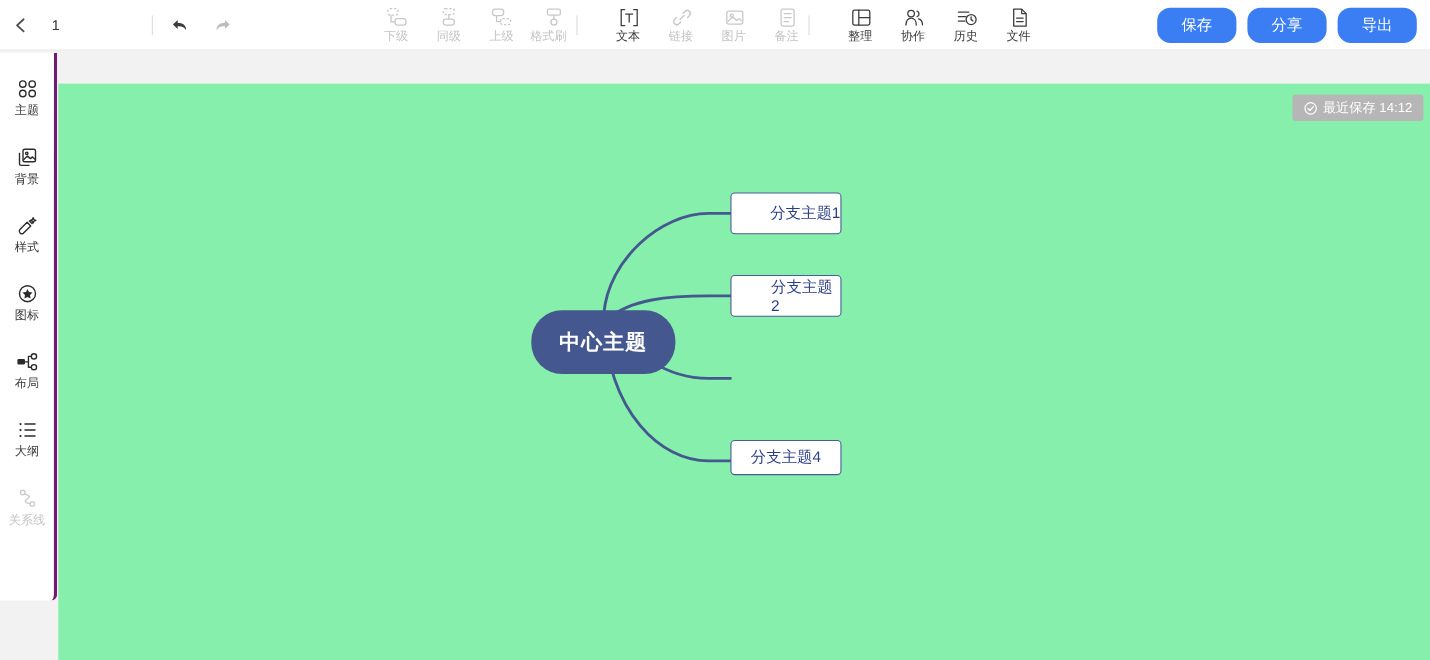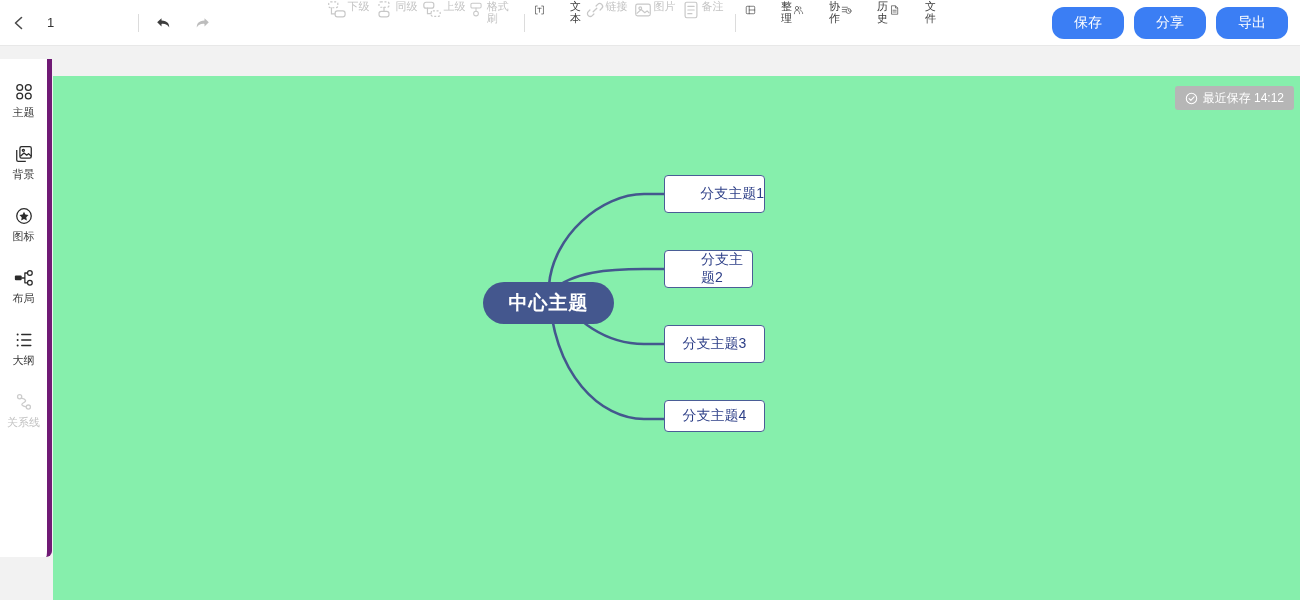--- a/index.html
+++ b/index.html
@@ -37,22 +37,22 @@
   .hdr-undo-group { display: flex; align-items: center; gap: 12px; margin-left: 8px; }
   .icon-btn {
     width: 26px; height: 26px;
     display: flex; align-items: center; justify-content: center;
     cursor: pointer;
   }
 
   .tool-group { display: flex; align-items: center; }
   .tool-item {
     width: 48px; height: 46px;
-    display: flex; 
-    align-items: flex-start; justify-content: center;
+    display: flex; flex-direction: column;
+    align-items: flex-end; justify-content: center;
     gap: 1px; cursor: pointer; user-select: none;
   }
   .tool-item .tlabel { font-size: 11px; line-height: 12px; }
   .tool-item.enabled .tlabel { color: #3d3d3d; margin-left: 24px; }
   .tool-item.disabled .tlabel { color: #c3c3c3; }
   .tool-item.enabled svg { stroke: #3d3d3d; }
   .tool-item.disabled svg { stroke: #c8c8c8; }
 
   .hdr-actions {
     position: absolute; right: 12px; top: 0; height: 46px;
@@ -62,24 +62,24 @@
     height: 32px; min-width: 72px; padding: 0 18px;
     background: #3b7ef4; color: #fff;
     border: none; border-radius: 12px;
     font-size: 14px; font-family: inherit;
     cursor: pointer;
     display: flex; align-items: center; justify-content: center;
   }
 
   
   .sidebar {
-    position: absolute; left: 0; top: 59px;
+    position: absolute; left: 0; top: 48px;
     width: 52px; height: 498px;
     background: #ffffff;
-    border-right: 5px solid #701a75;
+    border-right: 3px solid #701a75;
     border-bottom-right-radius: 6px;
     padding-top: 10px;
     display: flex; flex-direction: column; align-items: center;
   }
   .side-item {
     width: 52px; height: 62px;
     display: flex; flex-direction: column;
     align-items: center; justify-content: center;
     gap: 4px; cursor: pointer; user-select: none;
   }
@@ -283,20 +283,28 @@
     <div class="side-item enabled">
       <svg width="20" height="20" viewBox="0 0 22 22" fill="none" stroke-width="1.4" stroke-linejoin="round">
         <path d="M3 6.5 V17.5 a1.6 1.6 0 0 0 1.6 1.6 H13"></path>
         <rect x="6.5" y="3" width="12.5" height="12.5" rx="1.8"></rect>
         <circle cx="10.3" cy="7" r="1.2"></circle>
         <path d="M7 13.5 L11 9.8 L14 12.3 L16 10.6 L19 13.4"></path>
       </svg>
       <span class="slabel">背景</span>
     </div>
 
+    <div class="side-item enabled">
+      <svg width="20" height="20" viewBox="0 0 22 22" fill="none" stroke-width="1.4" stroke-linejoin="round">
+        <path d="M3.2 15.2 L10.6 7.8 L14.2 11.4 L6.8 18.8 a2.6 2.6 0 0 1 -3.6 -3.6 Z"></path>
+        <path d="M12.5 6 L16 9.5"></path>
+        <path d="M16.6 3.2 L17.4 5.1 L19.3 5.9 L17.4 6.7 L16.6 8.6 L15.8 6.7 L13.9 5.9 L15.8 5.1 Z"></path>
+      </svg>
+      <span class="slabel">样式</span>
+    </div>
 
     <div class="side-item enabled">
       <svg width="20" height="20" viewBox="0 0 22 22" fill="none" stroke-width="1.4">
         <circle cx="11" cy="11" r="8"></circle>
         <path d="M11 6.2 L12.5 9.4 L16 9.9 L13.5 12.4 L14.1 15.9 L11 14.2 L7.9 15.9 L8.5 12.4 L6 9.9 L9.5 9.4 Z" fill="#2b2b2b" stroke="none"></path>
       </svg>
       <span class="slabel">图标</span>
     </div>
 
     <div class="side-item enabled">
@@ -341,35 +349,32 @@
     <div class="mapwrap">
       <svg width="1247" height="553" viewBox="0 0 1247 553" fill="none" style="position:absolute;left:0;top:0;">
         <g stroke="#44578e" stroke-width="2.6" fill="none" stroke-linecap="round">
           <path d="M496 209 C 500 160 548 118 591 118 L 611 118"></path>
           <path d="M500 214 C 520 196 555 193 591 193 L 611 193"></path>
           <path d="M500 209 C 520 247 555 268 591 268 L 611 268"></path>
           <path d="M496 214 C 500 300 548 343 591 343 L 611 343"></path>
         </g>
       </svg>
 
-      <div class="node node-central" style="left:430px; top:206px; width:131px; height:42px;">
+      <div class="node node-central" style="left:430px; top:206px; width:131px; height:58px;">
         <span>中心主题</span>
       </div>
 
       <div class="node node-branch" style="left:611px; top:99px; width:101px; height:38px;justify-content:flex-end;">
         <span>分支主题1</span>
       </div>
 
-      <div class="node node-branch" style="left:611px; top:174px; width:89px; height:38px;padding-left:36px;">
+      <div class="node node-branch" style="left:611px; top:174px; width:101px; height:38px;padding-left:36px;">
         <span>分支主题2</span>
       </div>
 
-      <div class="node node-branch" style="left:611px; top:249px; width:101px; height:38px;">
-        <span>分支主题3</span>
-      </div>
 
       <div class="node node-branch" style="left:611px; top:324px; width:101px; height:32px;">
         <span>分支主题4</span>
       </div>
     </div>
   </div>
 
 </div>
 
 </body></html>

